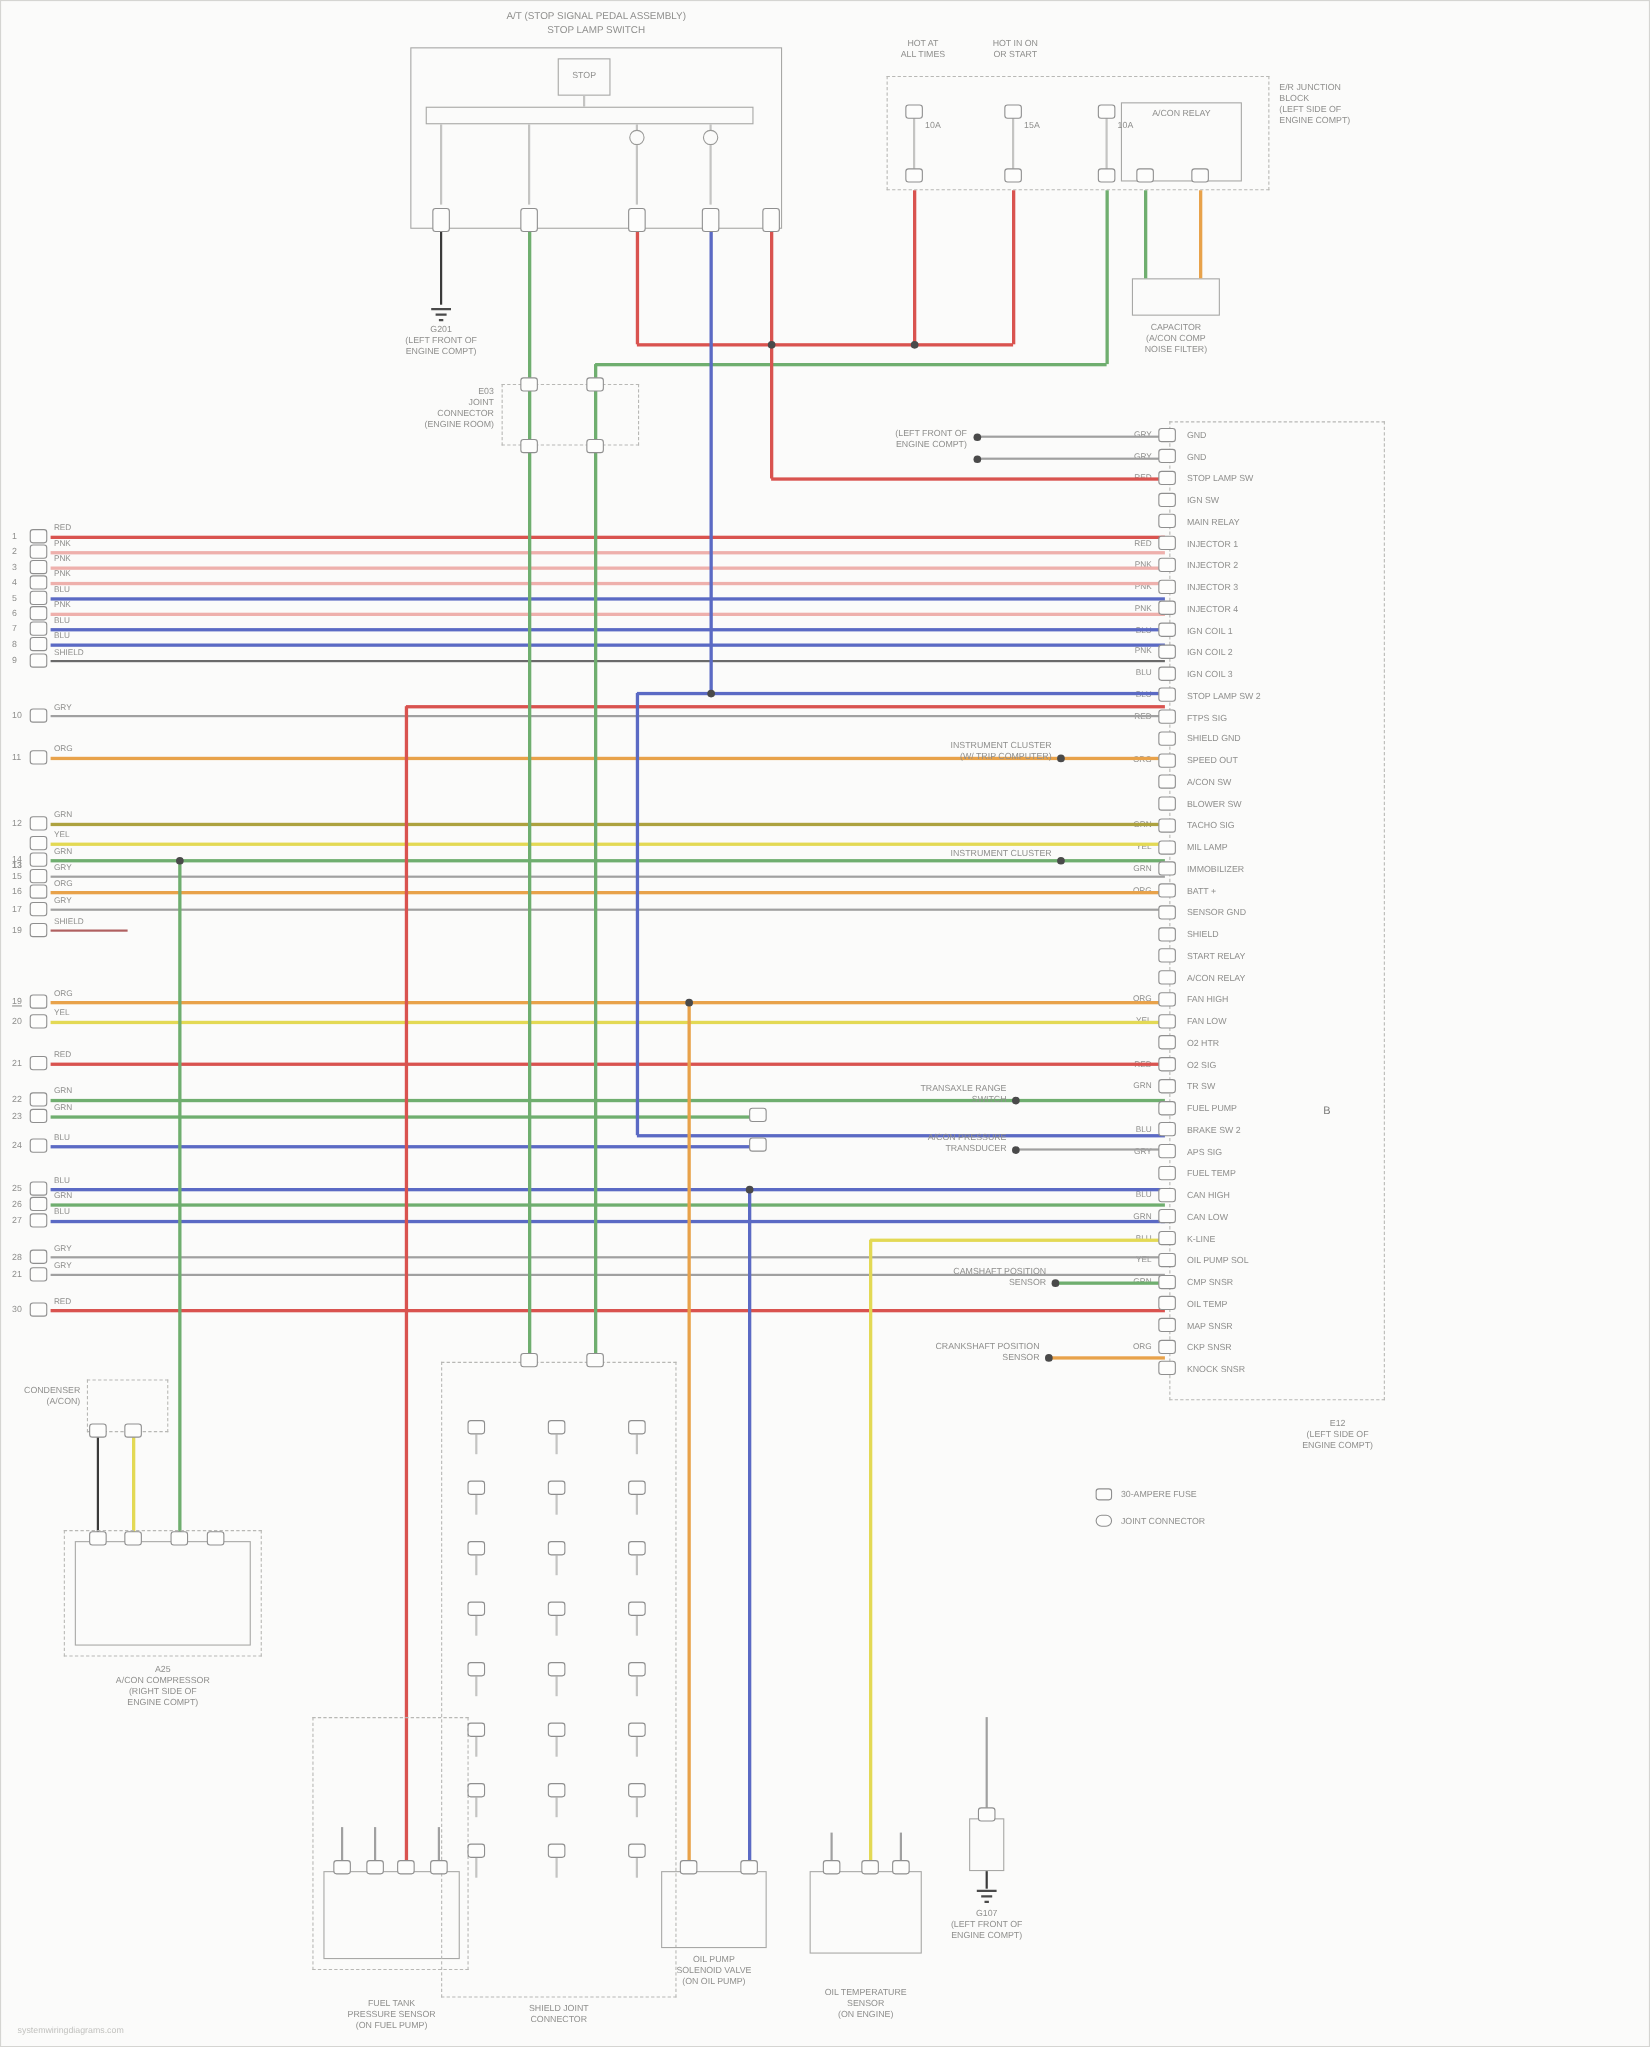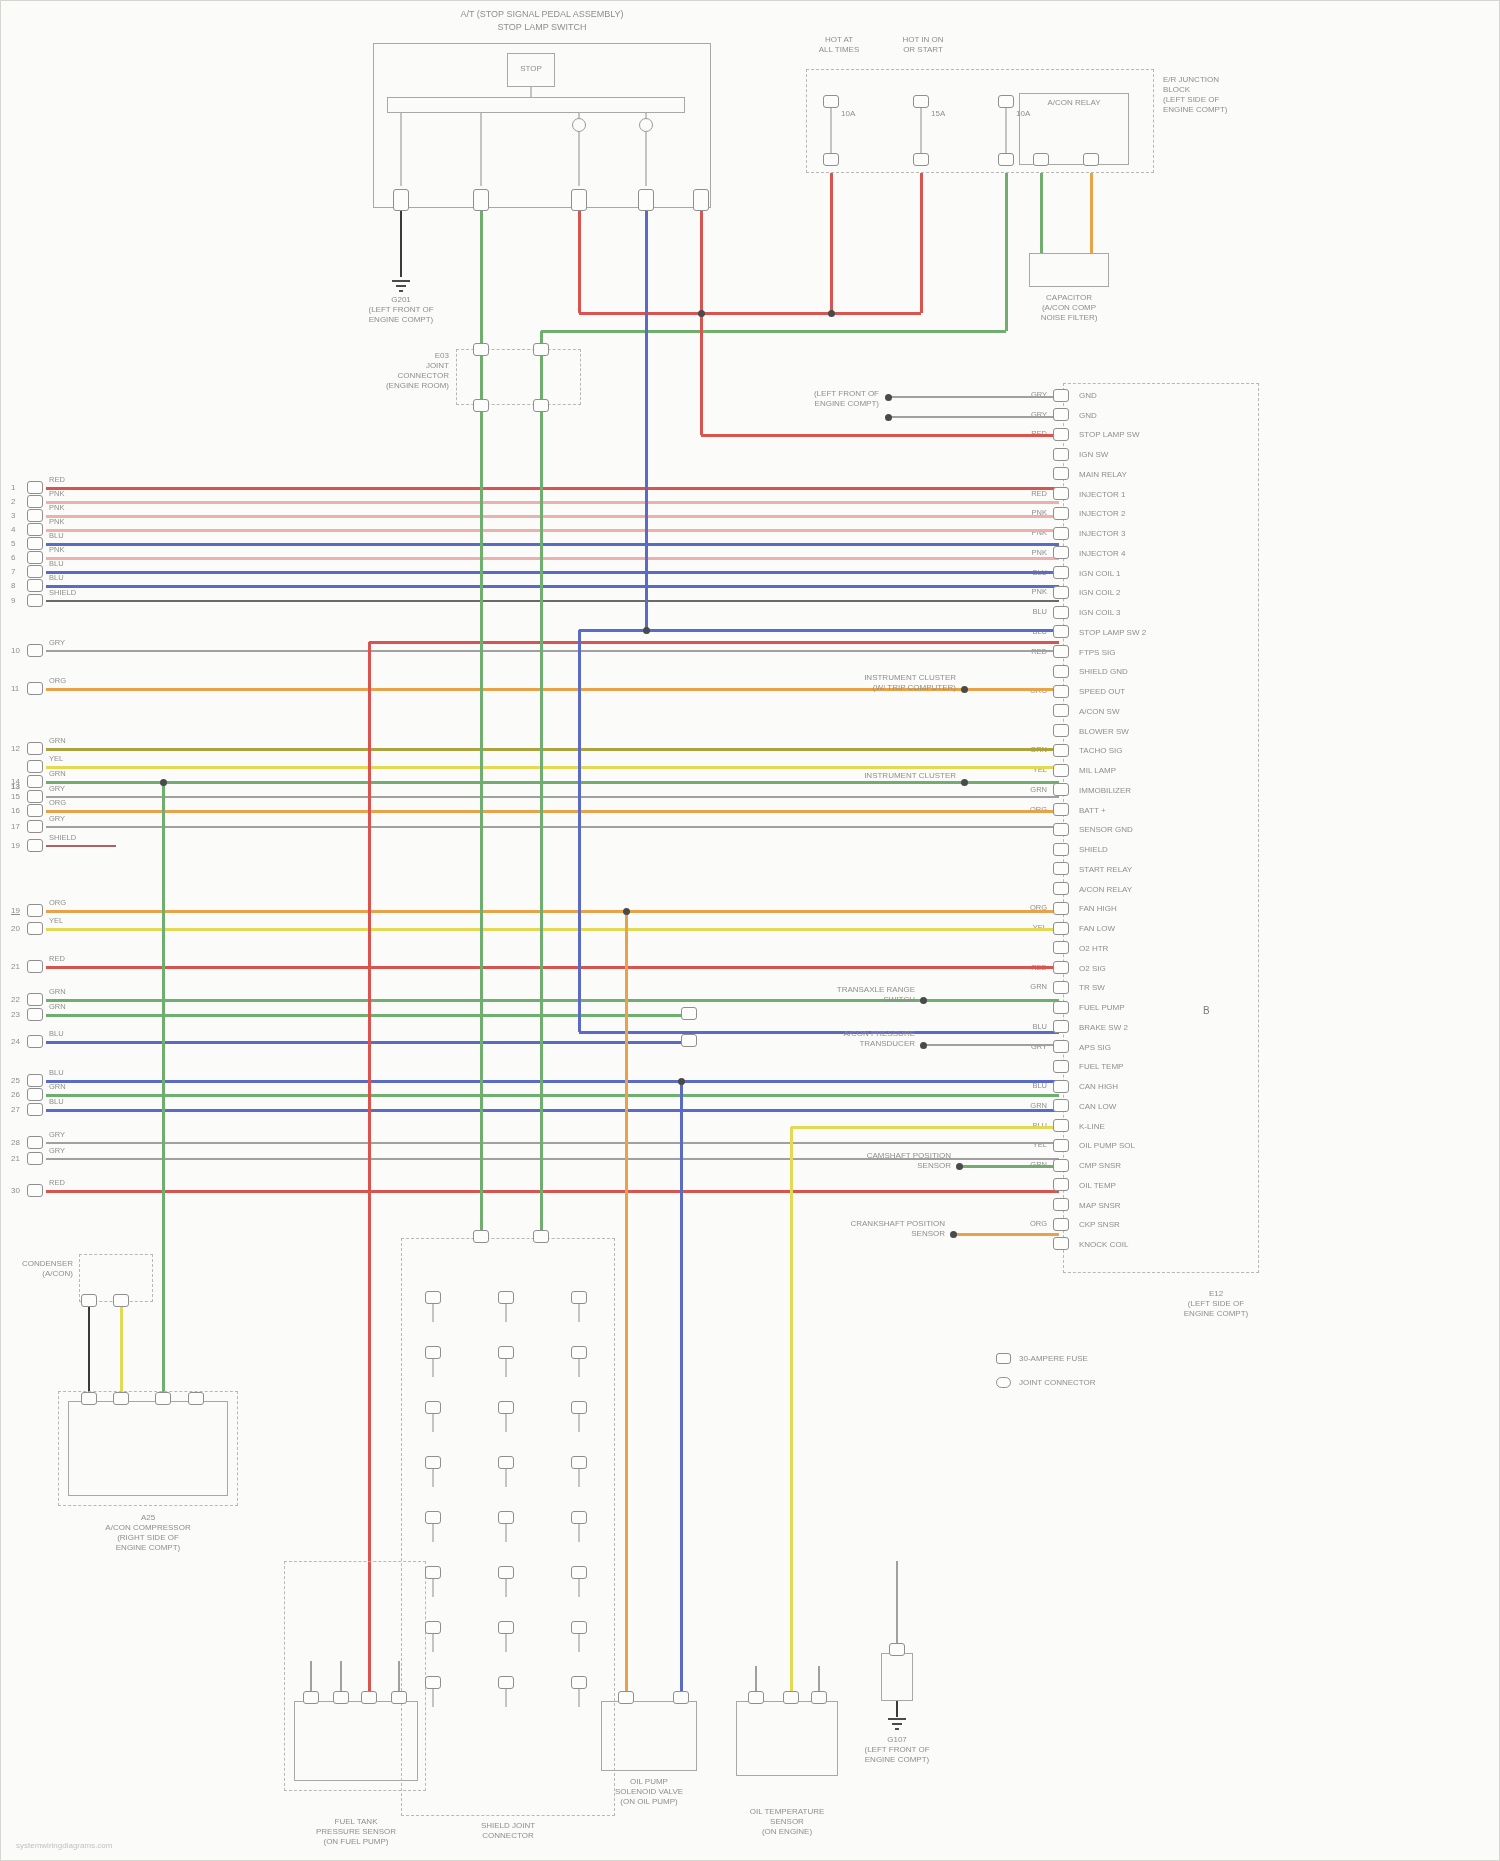--- a/index.html
+++ b/index.html
@@ -174,21 +174,21 @@
       <div class="rowlabel right" style="left: 986px; top: 1159.02px; width: 60px; text-align: right; font-size: 7.5px;">GRN</div>
       <div class="rowlabel" style="left: 1078px; top: 1160.02px;">CMP SNSR</div>
       <div class="pin" style="left: 1052px; top: 1177.26px;"></div>
       <div class="rowlabel" style="left: 1078px; top: 1179.76px;">OIL TEMP</div>
       <div class="pin" style="left: 1052px; top: 1197px;"></div>
       <div class="rowlabel" style="left: 1078px; top: 1199.5px;">MAP SNSR</div>
       <div class="pin" style="left: 1052px; top: 1216.75px;"></div>
       <div class="rowlabel right" style="left: 986px; top: 1218.25px; width: 60px; text-align: right; font-size: 7.5px;">ORG</div>
       <div class="rowlabel" style="left: 1078px; top: 1219.25px;">CKP SNSR</div>
       <div class="pin" style="left: 1052px; top: 1236.49px;"></div>
-      <div class="rowlabel" style="left: 1078px; top: 1238.99px;">KNOCK COIL</div>
+      <div class="rowlabel" style="left: 1078px; top: 1238.99px;">KNOCK SNSR</div>
     </div>
 
   <div id="wire-layer">
       <div class="w" style="background: rgb(217, 83, 79); left: 45px; top: 485.5px; width: 1013px; height: 3px;"></div>
       <div class="w" style="background: rgb(238, 176, 172); left: 45px; top: 499.5px; width: 1013px; height: 3px;"></div>
       <div class="w" style="background: rgb(238, 176, 172); left: 45px; top: 513.5px; width: 1013px; height: 3px;"></div>
       <div class="w" style="background: rgb(238, 176, 172); left: 45px; top: 527.5px; width: 1013px; height: 3px;"></div>
       <div class="w" style="background: rgb(91, 106, 196); left: 45px; top: 541.5px; width: 1013px; height: 3px;"></div>
       <div class="w" style="background: rgb(238, 176, 172); left: 45px; top: 555.5px; width: 1013px; height: 3px;"></div>
       <div class="w" style="background: rgb(91, 106, 196); left: 45px; top: 569.5px; width: 1013px; height: 3px;"></div>

